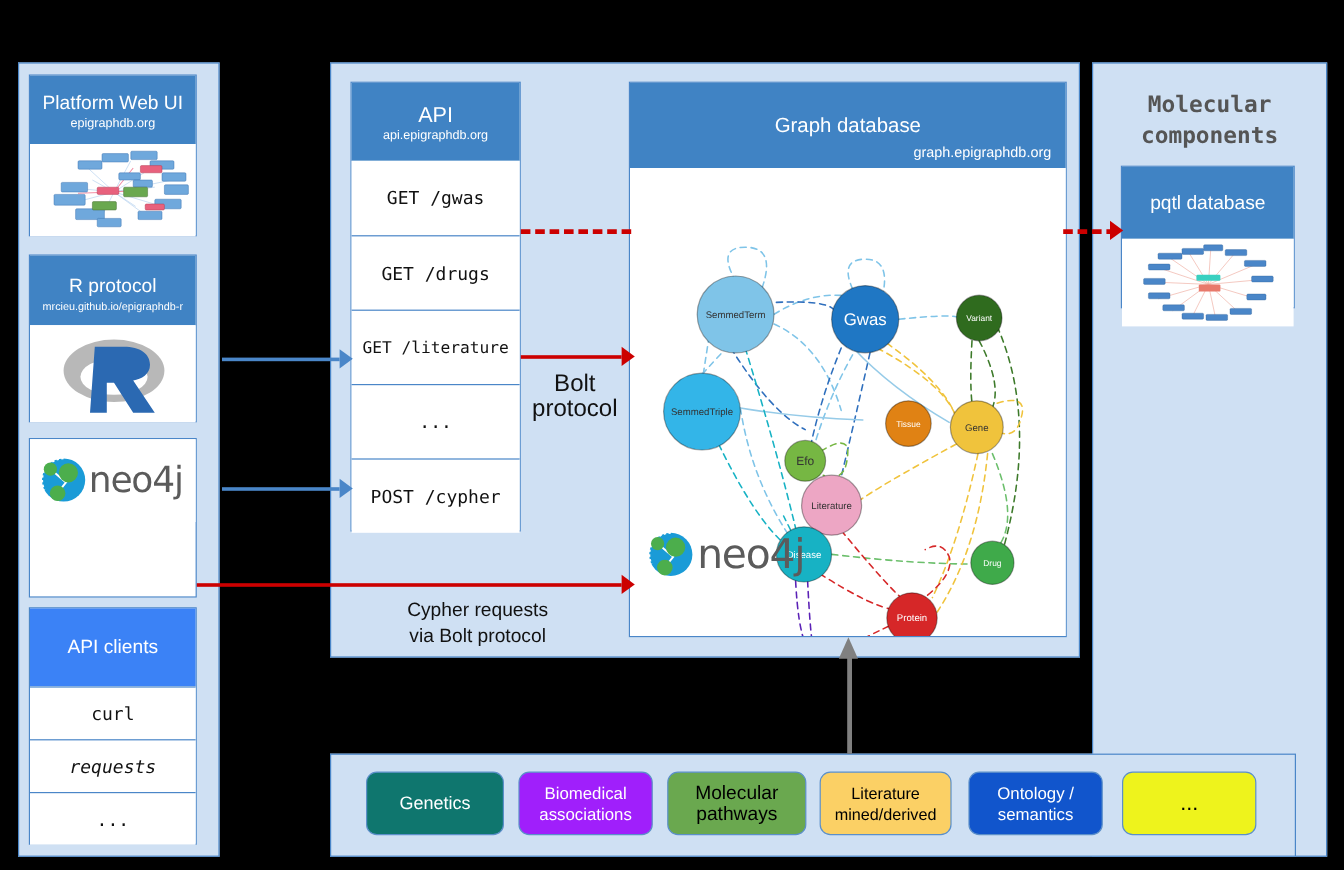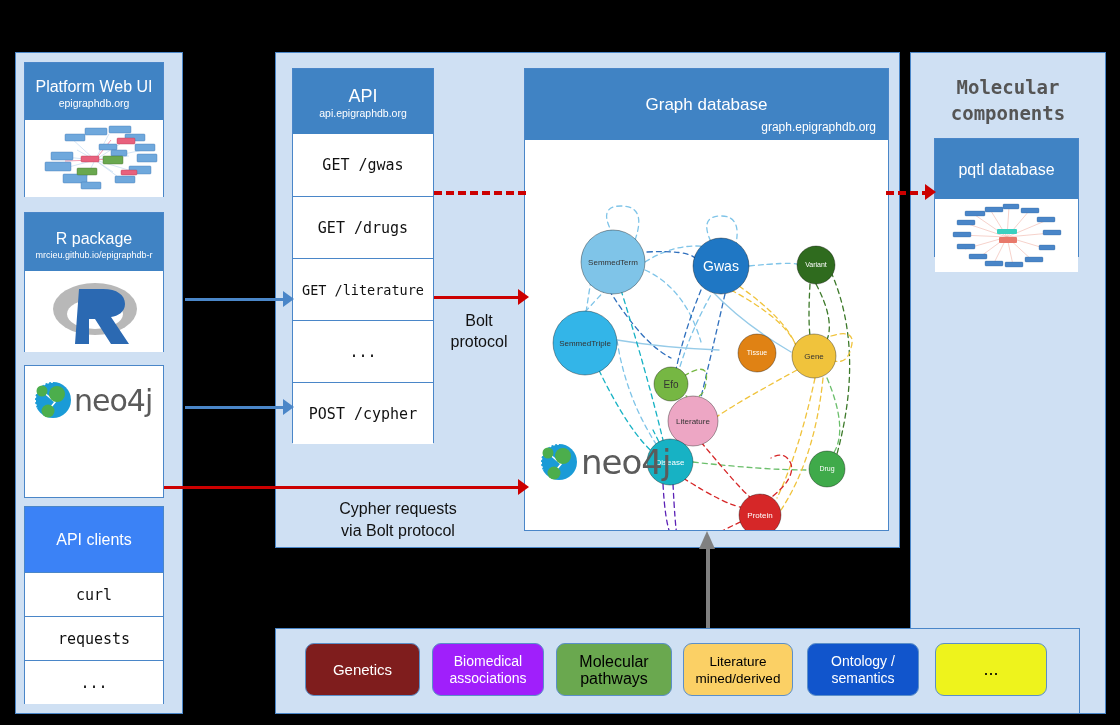--- a/index.html
+++ b/index.html
@@ -81,21 +81,21 @@
         <rect x="56" y="36" width="18" height="6" rx="1"></rect>
           <rect x="92" y="18" width="18" height="6" rx="1"></rect>
         <rect x="96" y="50" width="16" height="5" rx="1"></rect>
       </g>
     </svg>
   </div>
 </div>
 
 <div class="card" style="left:24px;top:212px;width:140px;height:140px;">
   <div class="card-head" style="height:58px;padding-top:6px;">
-    <div class="card-title">R package</div>
+    <div class="card-title">R protocol</div>
     <div class="card-sub" style="font-size:9px;">mrcieu.github.io/epigraphdb-r</div>
   </div>
   <div class="card-body" style="height:81px;">
     <svg viewBox="0 0 140 81" width="140" height="81">
       <ellipse cx="70" cy="38" rx="42" ry="26" fill="#b8b8b8"></ellipse>
       <ellipse cx="70" cy="43" rx="28" ry="15" fill="#ffffff"></ellipse>
       <path d="M54 18 h24 c14 0 22 6 22 15 0 8 -7 12 -14 13 l18 27 h-18 l-16 -25 h-6 v25 h-14 z" fill="#2b69b2"></path>
     </svg>
   </div>
 </div>
@@ -114,21 +114,21 @@
       <span class="neo-word" style="font-size:30px;margin-left:1px;">neo4j</span>
     </div>
   </div>
 </div>
 
 <div class="card" style="left:24px;top:506px;width:140px;height:198px;">
   <div class="card-head gray" style="height:65px;">
     <div class="card-title">API clients</div>
   </div>
   <div class="mono-row" style="height:44px;">curl</div>
-  <div class="mono-row" style="height:44px;">requests</div>
+  <div class="mono-row" style="height:44px;font-style:italic;">requests</div>
   <div class="mono-row" style="height:44px;">...</div>
 </div>
 
 <div class="panel" style="left:275px;top:52px;width:625px;height:496px;"></div>
 
 <div class="card" style="left:292px;top:68px;width:142px;height:375px;">
   <div class="card-head" style="height:65px;padding-top:4px;">
     <div class="card-title" style="font-size:18px;">API</div>
     <div class="card-sub">api.epigraphdb.org</div>
   </div>
@@ -317,21 +317,21 @@
           <rect x="22" y="21" width="18" height="5" rx="1"></rect>
       </g>
       <rect x="62" y="30" width="20" height="5" rx="1" fill="#3ad0c0"></rect>
       <rect x="64" y="38" width="18" height="6" rx="1" fill="#e8796b"></rect>
     </svg>
   </div>
 </div>
 
 <div class="panel" style="left:275px;top:628px;width:805px;height:86px;"></div>
 
-<div class="chip" style="left:305px;top:643px;width:115px;height:53px;background:#7f1d1d;color:#fff;">
+<div class="chip" style="left:305px;top:643px;width:115px;height:53px;background:#0f766e;color:#fff;">
   <span>Genetics</span>
   </div>
 <div class="chip" style="left:432px;top:643px;width:112px;height:53px;background:#a01ffb;color:#fff;font-size:14px;">
   <span>Biomedical associations</span>
   </div>
 <div class="chip" style="left:556px;top:643px;width:116px;height:53px;background:#6aa84f;color:#000;font-size:16px;">
   <span>Molecular pathways</span>
   </div>
 <div class="chip" style="left:683px;top:643px;width:110px;height:53px;background:#fbd065;color:#000;font-size:13.5px;">
   <span>Literature mined/derived</span>
@@ -355,20 +355,20 @@
 <div class="hline" style="left:164px;top:486px;width:354px;border-top-color:#cc0000;"></div>
 <div class="ahead" style="left:518px;top:479px;border-top:8px solid transparent;border-bottom:8px solid transparent;border-left:11px solid #cc0000;"></div>
 
 <div class="hline" style="left:434px;top:191px;width:92px;border-top-color:#cc0000;border-top-style:dashed;border-top-width:4px;"></div>
 <div class="hline" style="left:886px;top:191px;width:44px;border-top-color:#cc0000;border-top-style:dashed;border-top-width:4px;"></div>
 <div class="ahead" style="left:925px;top:184px;border-top:8px solid transparent;border-bottom:8px solid transparent;border-left:11px solid #cc0000;"></div>
 
 <div class="vline" style="left:706px;top:548px;height:80px;border-left-color:#808080;border-left-width:4px;"></div>
 <div class="ahead" style="left:699px;top:531px;border-left:8px solid transparent;border-right:8px solid transparent;border-bottom:18px solid #808080;"></div>
 
-<div class="lbl" style="left:434px;top:310px;width:90px;font-size:16px;line-height:21px;">
+<div class="lbl" style="left:434px;top:310px;width:90px;font-size:20px;line-height:21px;">
   <div>Bolt</div>
   <div>protocol</div>
 </div>
 <div class="lbl" style="left:288px;top:498px;width:220px;font-size:16px;line-height:22px;">
   <div>Cypher requests</div>
   <div>via Bolt protocol</div>
 </div>
 
 </body></html>

